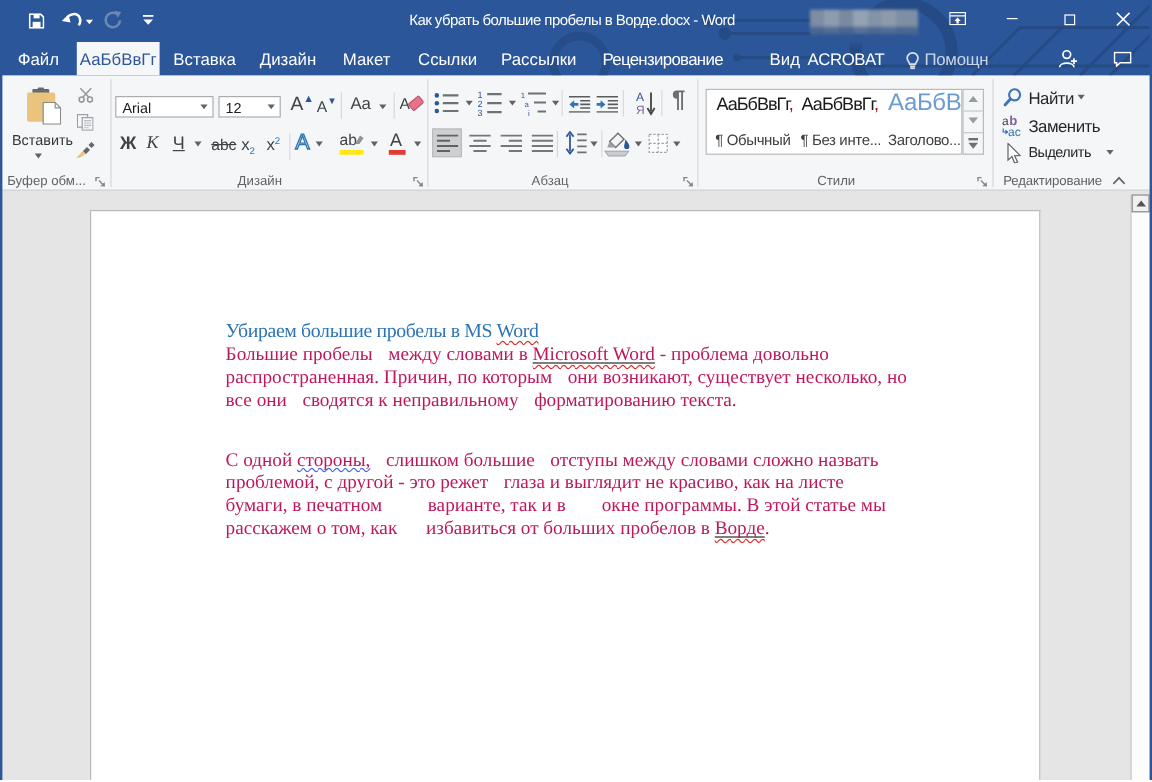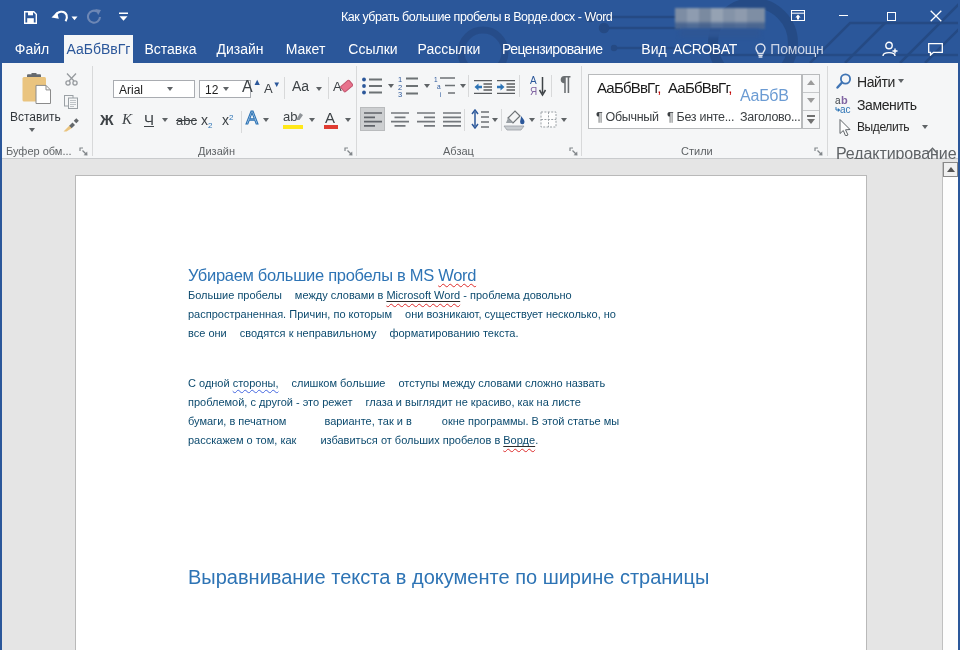--- a/index.html
+++ b/index.html
@@ -11,30 +11,30 @@
   
   #header { position:absolute; left:0; top:0; width:960px; height:63px; background:#2b579a; overflow:hidden; }
   #titletext { position:absolute; top:10px; left:341px; width:280px; color:#fff; font-size:12.5px; letter-spacing:-0.45px; white-space:nowrap; }
   .tab { position:absolute; top:35px; height:28px; line-height:28px; color:#fff; font-size:14px; text-align:center; }
   #tabsel { position:absolute; left:64px; top:35px; width:69px; height:28px; background:#f5f6f7; color:#2b579a; font-size:14px; text-align:center; line-height:28px; }
 
   
   #ribbon { position:absolute; left:0; top:63px; width:960px; height:96px; background:#f5f6f7; border-bottom:1px solid #c9cbcd; }
   .vsep { position:absolute; top:3px; height:90px; width:1px; background:#d8d9da; }
   .glabel { position:absolute; top:82px; font-size:11px; color:#5f6366; white-space:nowrap; }
-  #redlab { font-size:16px; letter-spacing:-0.1px; }
+  #redlab { font-size:11px; letter-spacing:-0.1px; }
   .launcher { position:absolute; top:84px; width:10px; height:10px; }
-  .combo { position:absolute; background:#fff; border:1px solid #a9acb1; font-size:12px; color:#1e1e1e;margin-left:17px; }
+  .combo { position:absolute; background:#fff; border:1px solid #a9acb1; font-size:12px; color:#1e1e1e; }
   .darr { display:inline-block; width:0; height:0; border-left:3.5px solid transparent; border-right:3.5px solid transparent; border-top:4px solid #5f6366; }
 
   
-  #docarea { position:absolute; left:0; top:159px; width:960px; height:493px; background:#e5e5e5; }
+  #docarea { position:absolute; left:0; top:159px; width:960px; height:493px; background:#e5e5e5;font-family:Liberation Serif, serif; }
   #page { position:absolute; left:75px; top:16px; width:792px; height:477px; background:#fff; border:1px solid #b9b9b9; border-bottom:none; }
   #scroll { position:absolute; left:942px; top:2.5px; width:15.5px; height:490px; background:#fdfdfd; border-left:1px solid #c0c0c0; }
-  .t { position:absolute; left:188px; font-size:11px; color:#0c4a6e; white-space:nowrap; line-height:19px; }
+  .t { position:absolute; left:188px; font-size:16px; color:#be185d; white-space:nowrap; line-height:19px; }
   .wavr { text-decoration:underline wavy #dd2b2b 1.3px; text-underline-offset:2px; text-decoration-skip-ink:none; }
   .wavb { text-decoration:underline wavy #4466e0 1.3px; text-underline-offset:2px; text-decoration-skip-ink:none; }
   .lnkw { text-decoration:underline wavy #dd2b2b 1.3px; text-underline-offset:3.5px; text-decoration-skip-ink:none; }
   .lnkw > i { font-style:normal; text-decoration:underline solid #2c2c2c 1px; text-underline-offset:1.5px; text-decoration-skip-ink:none; }
   .h1 { color:#2e74b5; font-size:16.5px; letter-spacing:-0.3px; }
   .h2 { color:#2e74b5; font-size:20px; }
   .sp2 { display:inline-block; width:13px; }
   .sp3 { display:inline-block; width:18px; }
   .sp4 { display:inline-block; width:24px; }
   .sp8 { display:inline-block; width:38px; }
@@ -294,21 +294,21 @@
       <path d="M3.5 3.5 L7.5 7.5" stroke="#82878b" fill="none" stroke-width="1.2"></path>
       <path d="M8.5 8.5 L8.2 4.6 L4.6 8.2 Z" fill="#82878b"></path>
     </svg>
     <div class="vsep" style="left:581px"></div>
 
     <div class="abs" style="left:588px;top:11px;width:214px;height:55px;background:#fff;border:1px solid #b8babc"></div>
     <div class="abs" style="left:597px;top:16px;font-size:15px;letter-spacing:-0.8px;color:#1a1a1a">АаБбВвГг<span style="color:#c00000">,</span></div>
     <div class="abs" style="left:596px;top:47px;font-size:12.5px;letter-spacing:-0.3px;color:#3c4043">¶ Обычный</div>
     <div class="abs" style="left:668px;top:16px;font-size:15px;letter-spacing:-0.8px;color:#1a1a1a">АаБбВвГг<span style="color:#c00000">,</span></div>
     <div class="abs" style="left:667px;top:47px;font-size:12.5px;letter-spacing:-0.3px;color:#3c4043">¶ Без инте...</div>
-    <div class="abs" style="left:740px;top:24px;font-size:16px;letter-spacing:-0.3px;color:#6b9bd3">АаБбВ<span style="display:inline-block;width:4px"></span></div>
+    <div class="abs" style="left:740px;top:12px;font-size:20px;letter-spacing:-0.3px;color:#6b9bd3">АаБбВ<span style="display:inline-block;width:4px"></span></div>
     <div class="abs" style="left:740px;top:47px;font-size:12.5px;letter-spacing:-0.3px;color:#3c4043">Заголово...</div>
     <div class="abs" style="left:802px;top:11px;width:18px;height:55px;background:#f5f6f7;border:1px solid #b8babc"></div>
     <div class="abs" style="left:803px;top:29px;width:16px;height:1px;background:#c6c8ca"></div>
     <div class="abs" style="left:803px;top:47px;width:16px;height:1px;background:#c6c8ca"></div>
     <div class="abs" style="left:807px;top:17px;width:0;height:0;border-left:4px solid transparent;border-right:4px solid transparent;border-bottom:5px solid #9b9b9b"></div>
     <div class="abs" style="left:807px;top:35px;width:0;height:0;border-left:4px solid transparent;border-right:4px solid transparent;border-top:5px solid #9b9b9b"></div>
     <div class="abs" style="left:807px;top:52px;width:8px;height:1.5px;background:#707070"></div>
     <div class="abs" style="left:807px;top:56px;width:0;height:0;border-left:4px solid transparent;border-right:4px solid transparent;border-top:5px solid #707070"></div>
     <div class="glabel" style="left:681px">Стили</div>
     <svg class="launcher" style="left:814px" width="10" height="10" viewBox="0 0 10 10">
@@ -345,21 +345,20 @@
   <div id="docarea">
     <div id="page"></div>
     <div class="t h1" style="top:107.0px">Убираем большие пробелы в MS <span class="wavr">Word</span></div>
     <div class="t" style="top:126.5px">Большие пробелы<span class="sp2"></span>между словами в <span class="lnkw"><i>Microsoft Word</i></span> - проблема довольно<br>
 распространенная. Причин, по которым<span class="sp2"></span>они возникают, существует несколько, но<br>
 все они<span class="sp2"></span>сводятся к неправильному<span class="sp2"></span>форматированию текста.</div>
     <div class="t" style="top:214.5px">С одной <span class="wavb">стороны,</span><span class="sp2"></span>слишком большие<span class="sp2"></span>отступы между словами сложно назвать<br>
 проблемой, с другой - это режет<span class="sp2"></span>глаза и выглядит не красиво, как на листе<br>
 бумаги, в печатном<span class="sp8"></span>варианте, так и в<span class="sp5"></span>окне программы. В этой статье мы<br>
 расскажем о том, как<span class="sp4"></span>избавиться от больших пробелов в <span class="lnkw"><i>Ворде</i></span>.</div>
-    <div class="t h2" style="top:406.4px;line-height:24px">Выравнивание текста в документе по ширине страницы</div>
     <div id="scroll">
       <div class="abs" style="left:0px;top:0px;width:15px;height:15px;background:#f0f0f0;border:1px solid #898989"></div>
       <div class="abs" style="left:3.5px;top:5px;width:0;height:0;border-left:4px solid transparent;border-right:4px solid transparent;border-bottom:5px solid #555"></div>
     </div>
   </div>
   <div class="abs" style="left:0;top:650px;width:960px;height:2px;background:#fff;z-index:9"></div>
   <div id="bl"></div>
   <div id="br"></div>
 </div>
 

